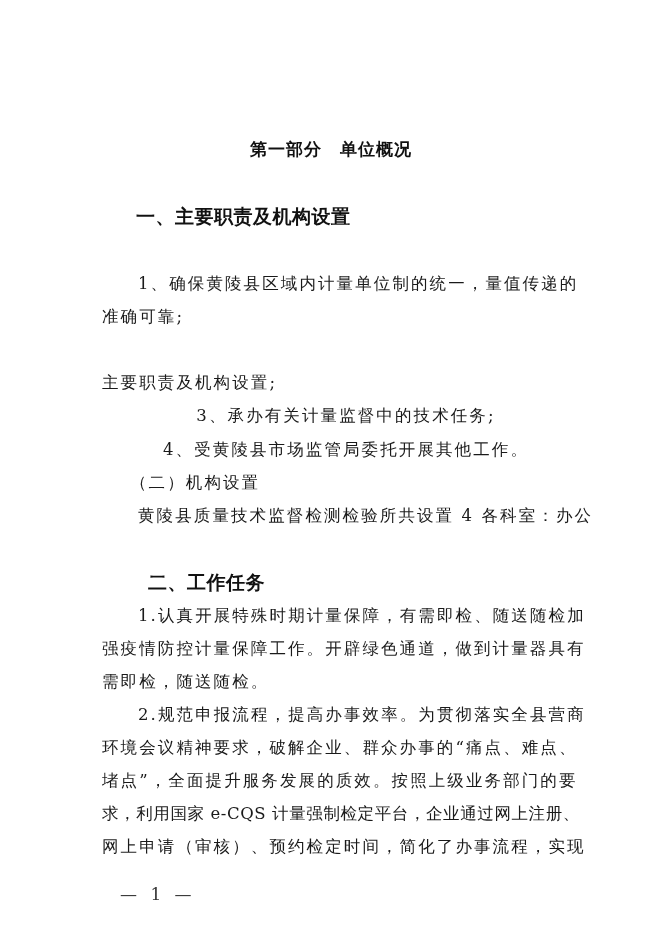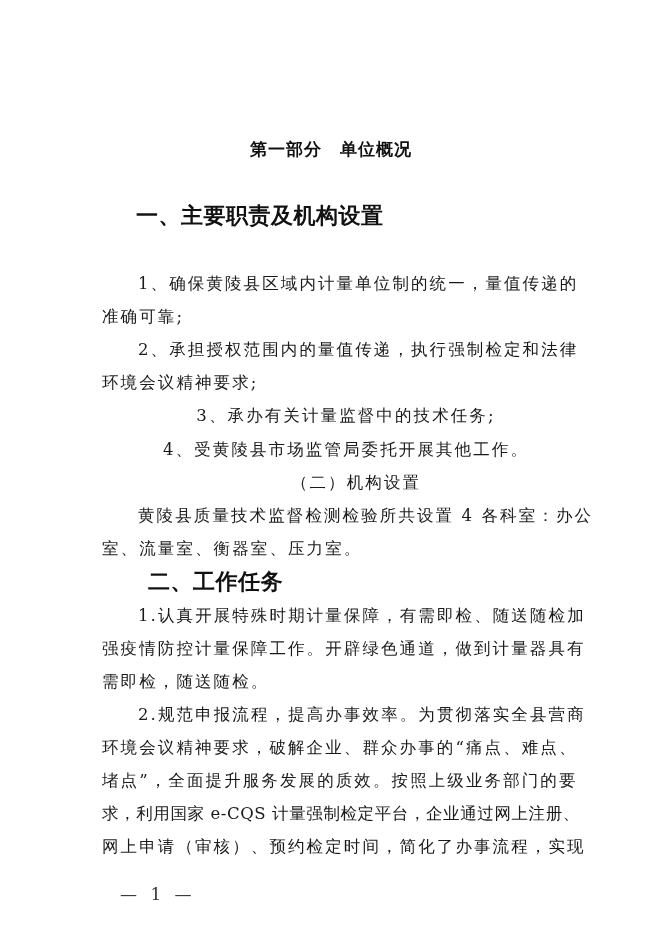--- a/index.html
+++ b/index.html
@@ -6,45 +6,43 @@
     body { width: 662px; height: 936px; position: relative; overflow: hidden;
            font-family: "DejaVu Serif", "Liberation Serif", serif; color: #1a1a1a; }
     .page { position: absolute; left: 0; top: 16px; width: 606px; height: 936px; }
     .title { position: absolute; top: 122px; left: 0; width: 662px; text-align: center;
              font-family: "DejaVu Sans", "Liberation Sans", sans-serif; font-weight: bold;
              font-size: 17px; letter-spacing: 1px; color: #111; }
     .line { position: absolute; left: 102px; width: 452px; font-size: 16.5px; line-height: 20px;
             white-space: nowrap; letter-spacing: 2.1px; }
     .indent { left: 138px; width: 416px; text-align: center; }
     .head { font-family: "DejaVu Sans", "Liberation Sans", sans-serif; font-weight: bold;
-            letter-spacing: 0.5px; color: #111; font-size: 22px; }
+            letter-spacing: 0.5px; color: #111; font-size: 19px; }
     .sub { left: 130px; }
     .justify { text-align: justify; text-align-last: justify; }
     .pagenum { position: absolute; top: 868px; left: 120px; font-size: 17px; letter-spacing: 4px; color: #333; }
   </style>
 </head>
 <body>
 
 <div class="page">
   <div class="title">第一部分　单位概况</div>
 
   <div class="line head" style="top:190px; left:136px;">一、主要职责及机构设置</div>
 
   <div class="line indent justify" style="top:258px;">1、确保黄陵县区域内计量单位制的统一，量值传递的</div>
   <div class="line" style="top:291px;">准确可靠;</div>
 
-  <div class="line indent justify" style="top:324px;">2、承担授权范围内的量值传递，执行强制检定和法律</div>
-  <div class="line" style="top:357px;">环境会议精神要求;</div>
+  <div class="line" style="top:357px;">主要职责及机构设置;</div>
 
   <div class="line indent" style="top:390px;">3、承办有关计量监督中的技术任务;</div>
   <div class="line indent" style="top:424px;">4、受黄陵县市场监管局委托开展其他工作。</div>
 
-  <div class="line sub" style="top:457px;text-align:center;">（二）机构设置</div>
+  <div class="line sub" style="top:457px;">（二）机构设置</div>
   <div class="line indent justify" style="top:490px;">黄陵县质量技术监督检测检验所共设置 4 各科室：办公</div>
-  <div class="line" style="top:523px;">室、流量室、衡器室、压力室。</div>
 
   <div class="line head" style="top:556px; left:136px;margin-left:12px;">二、工作任务</div>
 
   <div class="line indent justify" style="top:590px;">1.认真开展特殊时期计量保障，有需即检、随送随检加</div>
   <div class="line justify" style="top:623px;">强疫情防控计量保障工作。开辟绿色通道，做到计量器具有</div>
   <div class="line" style="top:656px;">需即检，随送随检。</div>
 
   <div class="line indent justify" style="top:689px;">2.规范申报流程，提高办事效率。为贯彻落实全县营商</div>
   <div class="line justify" style="top:722px;">环境会议精神要求，破解企业、群众办事的“痛点、难点、</div>
   <div class="line justify" style="top:788px; letter-spacing:0.6px;">求，利用国家 e-CQS 计量强制检定平台，企业通过网上注册、</div>

